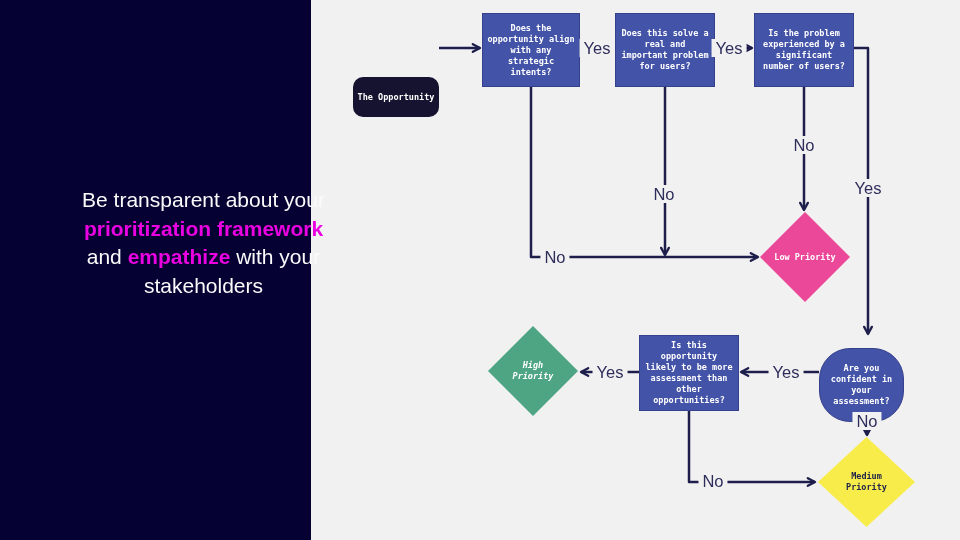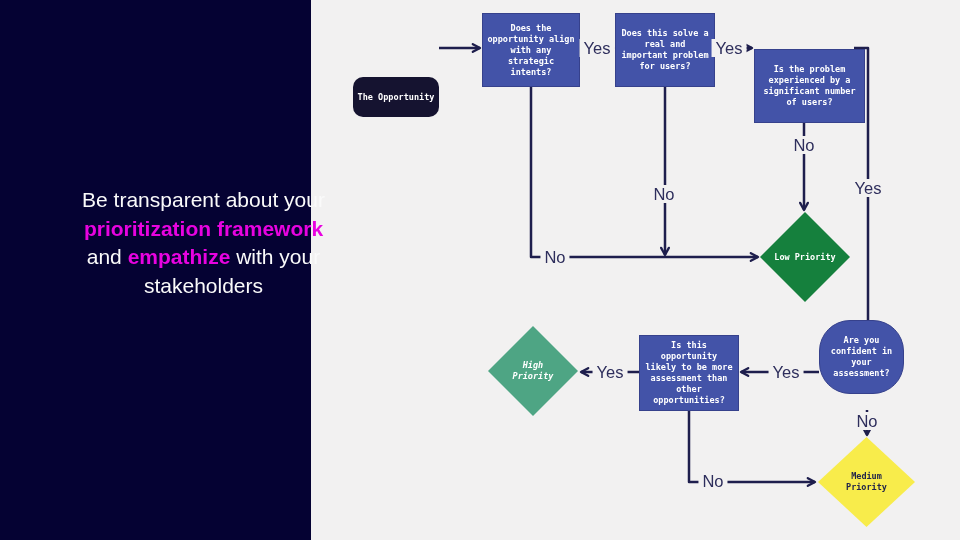--- a/index.html
+++ b/index.html
@@ -18,21 +18,21 @@
         font-size:8.5px;line-height:11px;padding:3px;}
   .startbox{position:absolute;box-sizing:border-box;background:#151330;border-radius:10px;
         display:flex;align-items:center;justify-content:center;text-align:center;
         color:#ffffff;font-family:"DejaVu Sans Mono",monospace;font-weight:700;
         font-size:8.5px;line-height:11px;padding:2px;margin-top:48px;}
   .diamond{position:absolute;box-sizing:border-box;
         clip-path:polygon(50% 0%,100% 50%,50% 100%,0% 50%);
         display:flex;align-items:center;justify-content:center;text-align:center;
         font-family:"DejaVu Sans Mono",monospace;font-weight:700;font-size:8.5px;line-height:11px;}
   .diamond .dtxt{width:62px;}
-  .d-low{background:#15803d;color:#ffffff;}
+  .d-low{background:#ec4899;color:#ffffff;}
   .d-high{background:#4ea584;color:#ffffff;font-style:italic;}
   .d-med{background:#f8ec4b;color:#22254a;}
   .elabel{position:absolute;transform:translate(-50%,-50%);background:#f2f1f1;
         color:#2e2e5c;font-size:16.5px;line-height:18px;padding:0 4px;white-space:nowrap;}
 </style>
 </head>
 <body>
 
 <div class="stage">
 
@@ -71,29 +71,29 @@
   </div>
 
   <div class="qbox" style="left:482px;top:13px;width:98px;height:74px;">
     <span>Does the opportunity align with any strategic intents?</span>
   </div>
 
   <div class="qbox" style="left:615px;top:13px;width:100px;height:74px;">
     <span>Does this solve a real and important problem for users?</span>
   </div>
 
-  <div class="qbox" style="left:754px;top:13px;width:111px;height:74px;margin-top:36px;">
+  <div class="qbox" style="left:754px;top:13px;width:100px;height:74px;">
     <span>Is the problem experienced by a significant number of users?</span>
   </div>
 
   <div class="qbox" style="left:639px;top:335px;width:100px;height:76px;">
     <span>Is this opportunity likely to be more assessment than other opportunities?</span>
   </div>
 
-  <div class="qbox" style="left:819px;top:320px;width:85px;height:74px;border-radius:31px;">
+  <div class="qbox" style="left:819px;top:348px;width:85px;height:74px;border-radius:31px;">
     <span>Are you confident in your assessment?</span>
   </div>
 
   <div class="diamond d-low" style="left:760px;top:212px;width:90px;height:90px;">
     <span class="dtxt">Low Priority</span>
   </div>
 
   <div class="diamond d-high" style="left:488px;top:326px;width:90px;height:90px;">
     <span class="dtxt">High Priority</span>
   </div>

